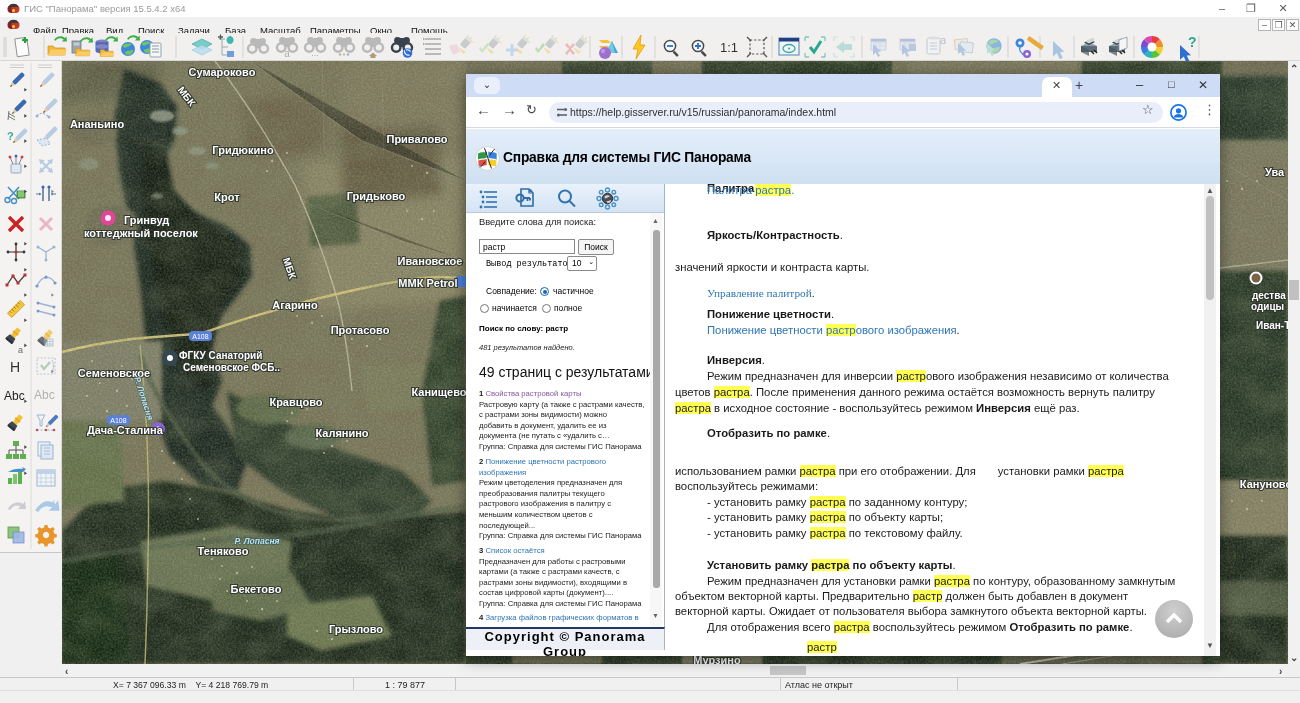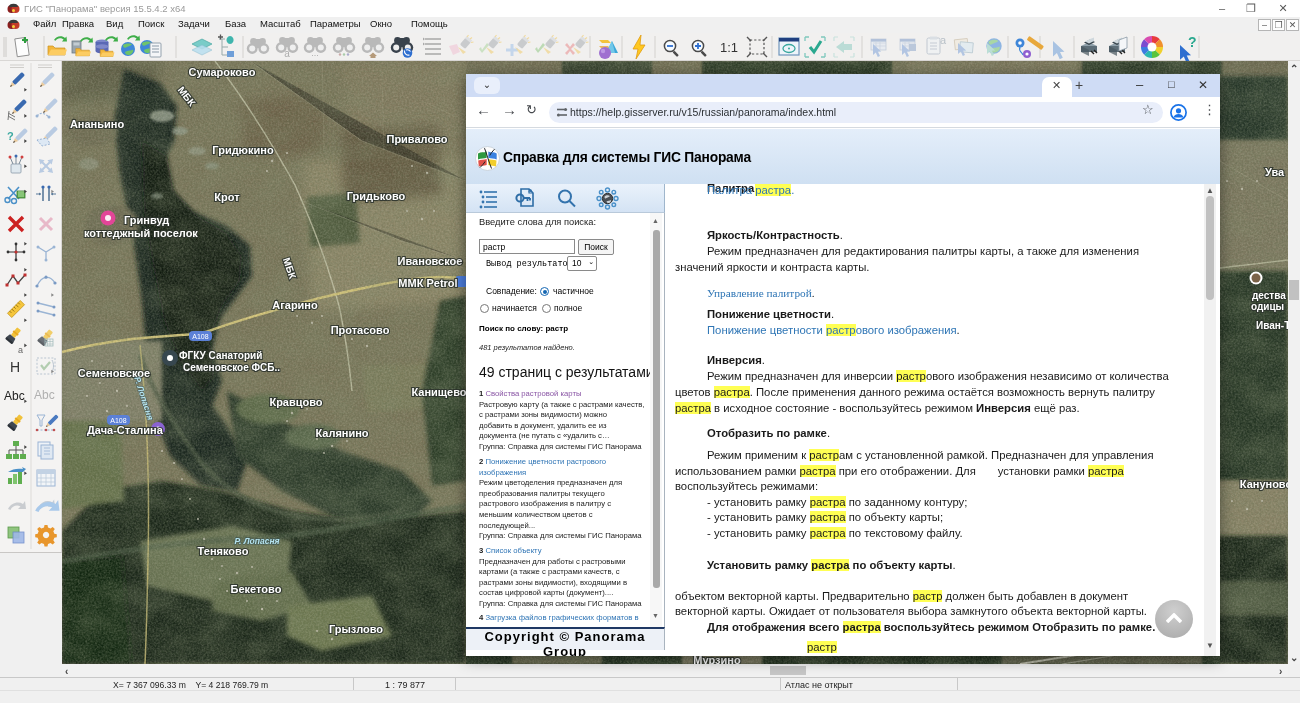--- a/index.html
+++ b/index.html
@@ -5,21 +5,21 @@
 * { margin:0; padding:0; box-sizing:border-box; }
 html,body { width:1300px; height:703px; overflow:hidden; font-family:"Liberation Sans", sans-serif; background:#f0f0f0; }
 #app { position:relative; width:1300px; height:703px; }
 .abs { position:absolute; }
 
 #titlebar { left:0; top:0; width:1300px; height:17px; background:#ffffff; }
 #titletext { left:24px; top:3px; font-size:9.5px; color:#9a9a9a; }
 .winbtn { top:0; width:30px; height:17px; color:#5a5a5a; font-size:11px; text-align:center; line-height:16px; }
 
 #menubar { left:0; top:17px; width:1300px; height:16px; background:#f0f0f0; font-size:9.5px; color:#111; }
-.mi { position:absolute; top:1px; }
+.mi { position:absolute; top:8px; }
 .mdibtn { position:absolute; top:2px; width:13px; height:12px; border:1px solid #b5b5b5; background:#fdfdfd; color:#555; font-size:9px; line-height:10px; text-align:center; }
 
 #toolbar { left:0; top:33px; width:1300px; height:28px; background:#f1f0ef; border-bottom:1px solid #d9d7d5; }
 
 #lefttb { left:0; top:61px; width:62px; height:492px; background:#f4f3f2; border-right:1px solid #d9d7d5; border-bottom:1px solid #c9c7c5; }
 #leftpanel { left:0; top:553px; width:62px; height:124px; background:#f0f0f0; }
 
 #vscroll { left:1288px; top:61px; width:12px; height:603px; background:#f1f1f1; }
 #vthumb { left:1289px; top:280px; width:10px; height:20px; background:#c1c1c1; }
 #hscroll { left:62px; top:664px; width:1226px; height:13px; background:#f1f1f1; }
@@ -881,58 +881,57 @@
         <div class="abs" style="left:13px;top:244px;font-size:7.7px;line-height:10.6px;color:#222;white-space:nowrap;">
           <b>2</b> <span style="color:#2e74b5;">Понижение цветности растрового<br>изображения</span><br>
           Режим цветоделения предназначен для<br>
           преобразования палитры текущего<br>
           растрового изображения в палитру с<br>
           меньшим количеством цветов с<br>
           последующей...<br>
           Группа: Справка для системы ГИС Панорама
         </div>
         <div class="abs" style="left:13px;top:333px;font-size:7.7px;line-height:10.6px;color:#222;white-space:nowrap;">
-          <b>3</b> <span style="color:#2e74b5;">Список объекту</span><br>
+          <b>3</b> <span style="color:#2e74b5;">Список остаётся</span><br>
           Предназначен для работы с растровыми<br>
           картами (а также с растрами качеств, с<br>
           растрами зоны видимости), входящими в<br>
           состав цифровой карты (документ)....<br>
           Группа: Справка для системы ГИС Панорама
         </div>
         <div class="abs" style="left:13px;top:400px;font-size:7.7px;color:#222;"><b>4</b> <span style="color:#2e74b5;">Загрузка файлов графических форматов в</span></div>
       </div>
       <div class="abs" id="sscroll"></div>
       <div class="abs" id="sthumb"></div>
       <div class="abs" style="left:186px;top:88px;font-size:7px;color:#666;">▲</div>
       <div class="abs" style="left:186px;top:483px;font-size:7px;color:#666;">▼</div>
       <div class="abs" id="sidefooter">Copyright © Panorama Group<br>1991 - 2026</div>
       <div class="abs" id="content">
         <div class="cl" style="left:41px;top:-2px;"><b>Палитра</b>.</div>
         <div class="cl" style="left:41px;top:0;"><a class="cnt">Палитра <span class="hl">растра</span>.</a></div>
         <div class="cl" style="left:41px;top:45px;"><b>Яркость/Контрастность</b>.</div>
-        <div class="cl" style="left:41px;top:61px;">Режим предназначен для редактирования палитры карты, а также для изменения</div>
         <div class="cl" style="left:9px;top:77px;">значений яркости и контраста карты.</div>
         <div class="cl" style="left:41px;top:103px;font-family:Liberation Serif, serif;"><a class="cnt">Управление палитрой</a>.</div>
         <div class="cl" style="left:41px;top:124px;"><b>Понижение цветности</b>.</div>
         <div class="cl" style="left:41px;top:140px;"><a class="cnt">Понижение цветности <span class="hl">растр</span>ового изображения</a>.</div>
         <div class="cl" style="left:41px;top:170px;"><b>Инверсия</b>.</div>
         <div class="cl" style="left:41px;top:186px;">Режим предназначен для инверсии <span class="hl">растр</span>ового изображения независимо от количества</div>
         <div class="cl" style="left:9px;top:202px;">цветов <span class="hl">растра</span>. После применения данного режима остаётся возможность вернуть палитру</div>
         <div class="cl" style="left:9px;top:218px;"><span class="hl">растра</span> в исходное состояние - воспользуйтесь режимом <b>Инверсия</b> ещё раз.</div>
         <div class="cl" style="left:41px;top:243px;"><b>Отобразить по рамке</b>.</div>
-        <div class="cl" style="left:41px;top:265px;">Режим применим к <span class="hl">растр</span>ам с установленной рамкой. Предназначен для управления</div>
         <div class="cl" style="left:9px;top:281px;">использованием рамки <span class="hl">растра</span> при его отображении. Для&nbsp;&nbsp;&nbsp;&nbsp;&nbsp;&nbsp;&nbsp;установки рамки <span class="hl">растра</span></div>
         <div class="cl" style="left:9px;top:296px;">воспользуйтесь режимами:</div>
         <div class="cl" style="left:41px;top:312px;">- установить рамку <span class="hl">растра</span> по заданному контуру;</div>
         <div class="cl" style="left:41px;top:327px;">- установить рамку <span class="hl">растра</span> по объекту карты;</div>
         <div class="cl" style="left:41px;top:343px;">- установить рамку <span class="hl">растра</span> по текстовому файлу.</div>
         <div class="cl" style="left:41px;top:375px;"><b>Установить рамку <span class="hl">растра</span> по объекту карты</b>.</div>
+        <div class="cl" style="left:41px;top:391px;">Режим предназначен для установки рамки <span class="hl">растра</span> по контуру, образованному замкнутым</div>
         <div class="cl" style="left:9px;top:406px;">объектом векторной карты. Предварительно <span class="hl">растр</span> должен быть добавлен в документ</div>
         <div class="cl" style="left:9px;top:421px;">векторной карты. Ожидает от пользователя выбора замкнутого объекта векторной карты.</div>
-        <div class="cl" style="left:41px;top:437px;font-weight:bold;">Для отображения всего <span class="hl">растра</span> воспользуйтесь режимом <b>Отобразить по рамке</b>.</div>
+        <div class="cl" style="left:41px;top:437px;">Для отображения всего <span class="hl">растра</span> воспользуйтесь режимом <b>Отобразить по рамке</b>.</div>
         <div class="cl" style="left:141px;top:457px;"><span class="hl">растр</span></div>
       </div>
       <div class="abs" id="cscroll"></div>
       <div class="abs" id="cthumb"></div>
       <div class="abs" style="left:740px;top:57px;font-size:8px;color:#555;">▲</div>
       <div class="abs" style="left:740px;top:512px;font-size:8px;color:#555;">▼</div>
       <div class="abs" id="totop"></div>
       <svg class="abs" style="left:700px;top:484px;" width="16" height="10" viewBox="0 0 16 10">
           <path d="M1,9 L8,2 L15,9" stroke="#fff" stroke-width="3.5" fill="none"></path>
         </svg>

